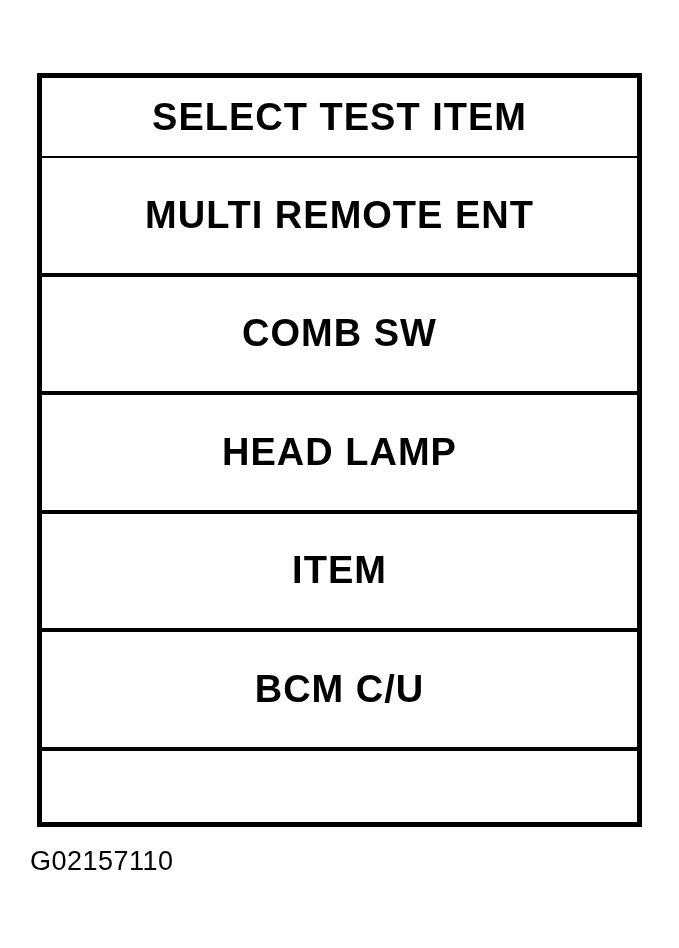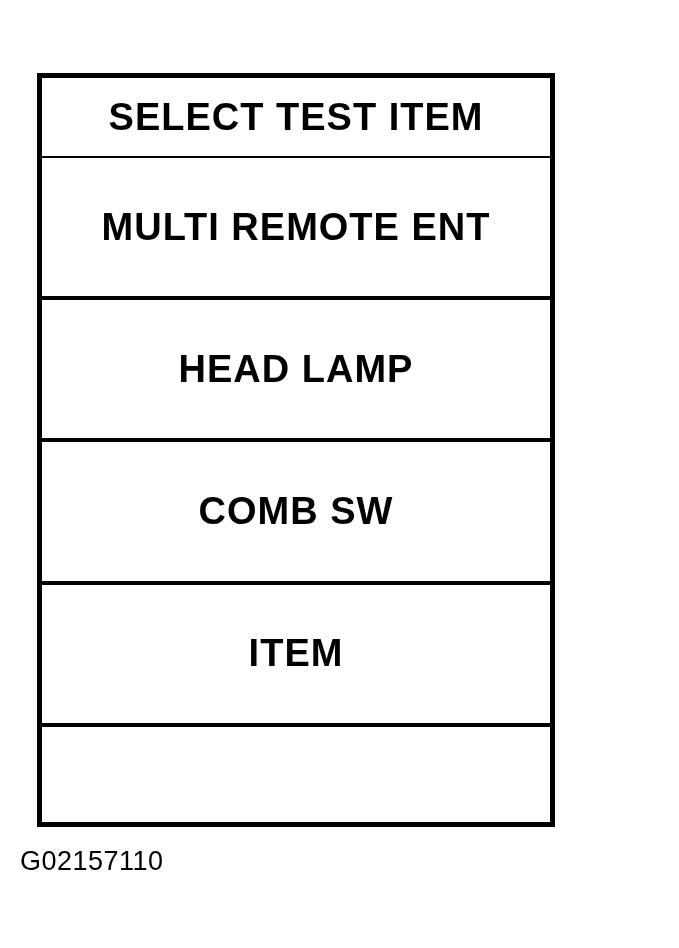--- a/index.html
+++ b/index.html
@@ -12,21 +12,21 @@
     position: relative;
     width: 679px;
     height: 948px;
     background: #ffffff;
     overflow: hidden;
   }
   .menu-table {
     position: absolute;
     left: 37px;
     top: 73px;
-    width: 518px;
+    width: 605px;
     height: 754px;
     box-sizing: border-box;
     border: 5px solid #000000;
     display: flex;
     flex-direction: column;
     background: #ffffff;
   }
   .menu-row {
     box-sizing: border-box;
     display: flex;
@@ -44,21 +44,21 @@
   }
   .menu-row.item {
     flex: 1 1 auto;
     border-top: 4px solid #000000;
   }
   .menu-row.item.first-item {
     border-top: 2px solid #000000;
   }
   .figure-caption {
     position: absolute;
-    left: 20px;
+    left: 30px;
     top: 846px;
     font-size: 27px;
     font-weight: normal;
     color: #000000;
     letter-spacing: 0.5px;
   }
 </style>
 </head>
 <body>
 
@@ -68,31 +68,34 @@
 
     <div class="menu-row header">
       <span>SELECT TEST ITEM</span>
     </div>
 
     <div class="menu-row item first-item">
       <span>MULTI REMOTE ENT</span>
     </div>
 
     <div class="menu-row item">
-      <span>HEAD LAMP</span>
+      <span>COMB SW</span>
     </div>
 
     <div class="menu-row item">
-      <span>COMB SW</span>
+      <span>HEAD LAMP</span>
     </div>
 
     <div class="menu-row item">
       <span>ITEM</span>
     </div>
 
+    <div class="menu-row item">
+      <span>BCM C/U</span>
+    </div>
 
 
     <div class="menu-row item">
       <span></span>
     </div>
 
   </div>
 
   <div class="figure-caption">G02157110</div>
 

